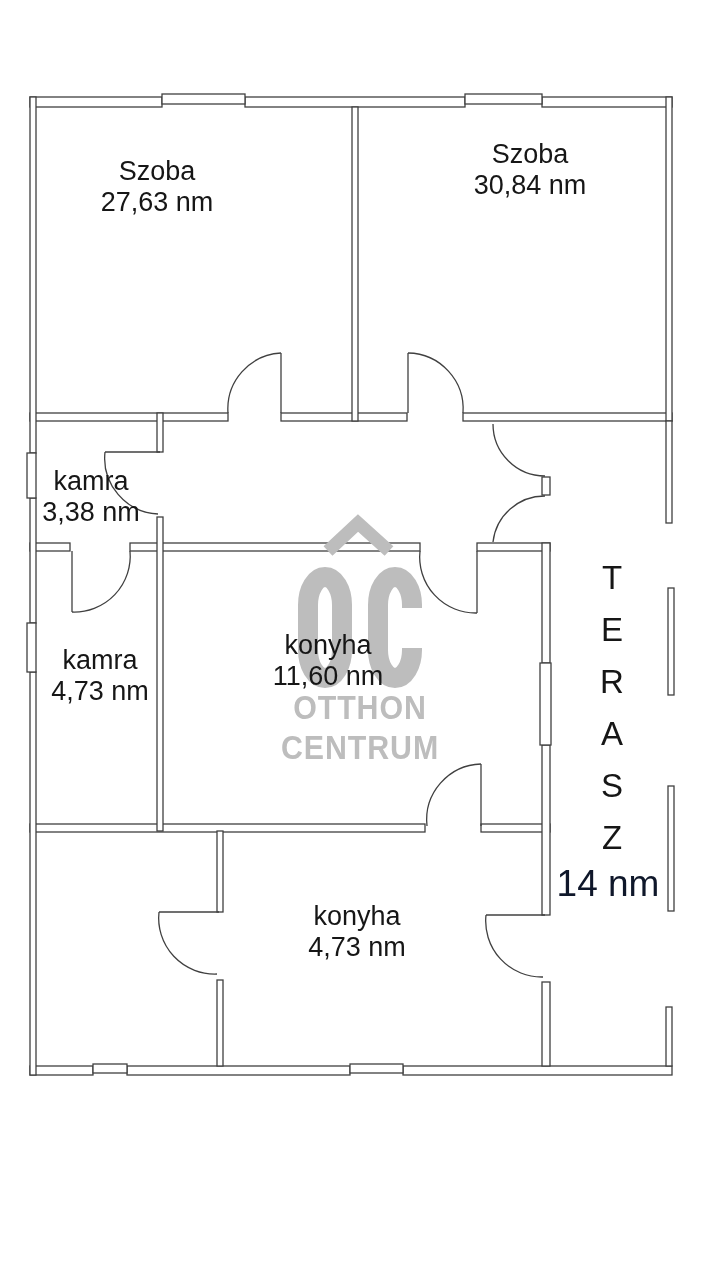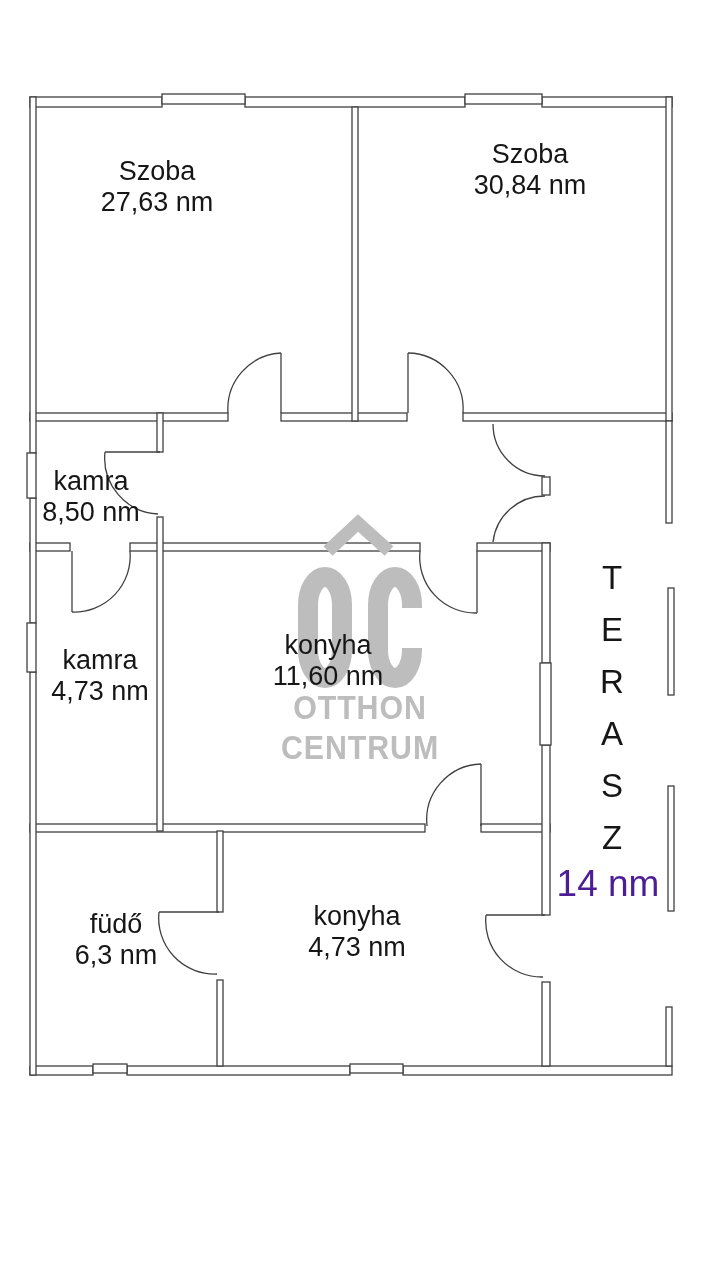--- a/index.html
+++ b/index.html
@@ -9,21 +9,21 @@
   .room-label{position:absolute;z-index:3;text-align:center;color:#161616;
               font-size:27px;line-height:31px;white-space:nowrap;
               transform:translateX(-50%);}
   .room-label span{display:block;}
   .wm-text{position:absolute;z-index:2;color:#bdbdbd;font-weight:bold;font-size:33px;
            white-space:nowrap;transform:translateX(-50%) scaleX(0.92);letter-spacing:1px;}
   .terasz-letters{position:absolute;left:612px;top:552px;z-index:3;transform:translateX(-50%);
                   text-align:center;color:#161616;font-size:33px;line-height:52px;}
   .terasz-letters span{display:block;}
   .terasz-area{position:absolute;left:608px;top:863px;z-index:3;transform:translateX(-50%);
-               color:#4c1d95;font-size:37px;white-space:nowrap;}
+               color:#0f172a;font-size:37px;white-space:nowrap;}
 </style>
 </head>
 <body>
 
 <div id="stage">
 
   <svg id="plan-svg" width="720" height="1280" viewBox="0 0 720 1280" stroke="#404040" stroke-width="1.3" fill="none">
 
     <g fill="#ffffff">
 
@@ -125,33 +125,29 @@
   <div class="room-label" style="left:157px;top:156px;">
     <span>Szoba</span>
     <span>27,63 nm</span>
   </div>
   <div class="room-label" style="left:530px;top:139px;">
     <span>Szoba</span>
     <span>30,84 nm</span>
   </div>
   <div class="room-label" style="left:91px;top:466px;">
     <span>kamra</span>
-    <span>8,50 nm</span>
+    <span>3,38 nm</span>
   </div>
   <div class="room-label" style="left:100px;top:645px;">
     <span>kamra</span>
     <span>4,73 nm</span>
   </div>
   <div class="room-label" style="left:328px;top:630px;">
     <span>konyha</span>
     <span>11,60 nm</span>
-  </div>
-  <div class="room-label" style="left:116px;top:909px;">
-    <span>füdő</span>
-    <span>6,3 nm</span>
   </div>
   <div class="room-label" style="left:357px;top:901px;">
     <span>konyha</span>
     <span>4,73 nm</span>
   </div>
 
   <div class="terasz-letters">
     <span>T</span>
     <span>E</span>
     <span>R</span>

